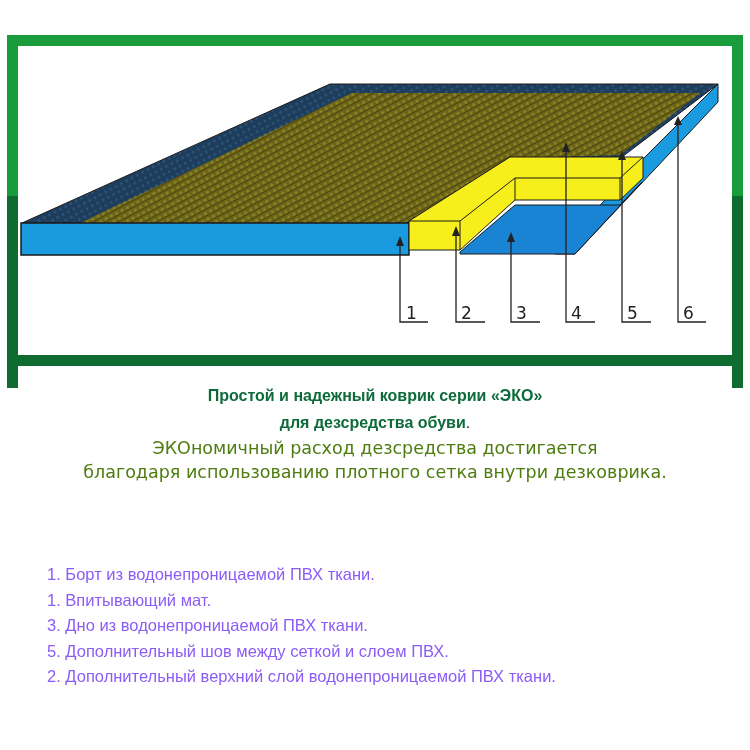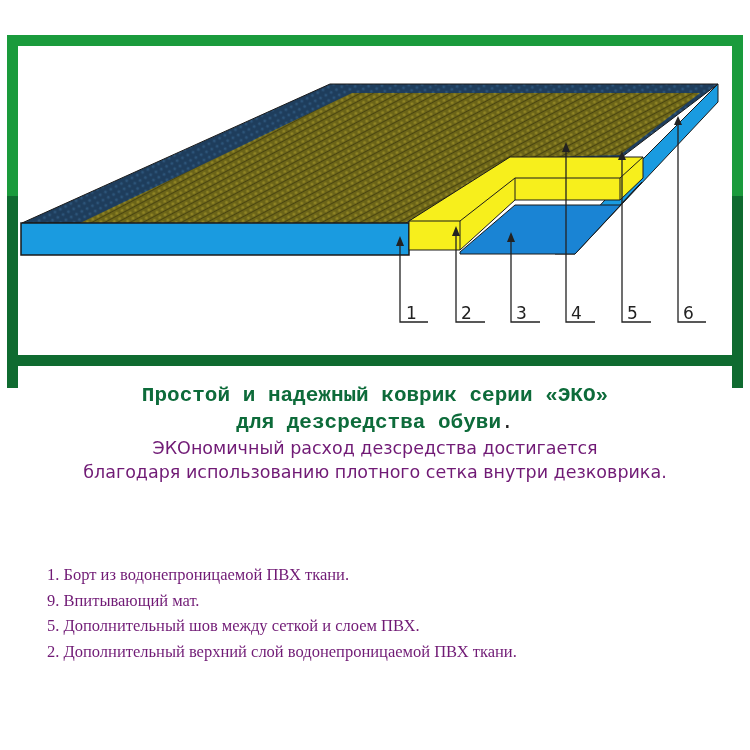--- a/index.html
+++ b/index.html
@@ -14,32 +14,32 @@
   }
   #diagram-frame::before {
     content: ""; position: absolute; right: -11px; top: 150px; width: 11px; height: 192px; background: #0f6b30;
   }
   svg.diagram { position: absolute; left: 0; top: 0; width: 750px; height: 375px; }
   .callout-label { font-family: "DejaVu Sans", sans-serif; font-size: 17px; fill: #222; }
   #title-block {
     position: absolute; left: 0; top: 382px; width: 750px; text-align: center;
   }
   .title-line {
-    font-family: Liberation Mono, monospace; font-weight: bold; color: #0d6b3a;
-    font-size: 21px; line-height: 27px;
+    font-family: Liberation Sans, sans-serif; font-weight: bold; color: #0d6b3a;
+    font-size: 16px; line-height: 27px;
   }
   .title-line .dot { color: #222; font-weight: normal; }
   .sub-line {
-    font-family: "DejaVu Sans", sans-serif; color: #701a75; font-size: 17.5px; line-height: 24px;
+    font-family: "DejaVu Sans", sans-serif; color: #4d7c0f; font-size: 17.5px; line-height: 24px;
   }
   #legend {
     position: absolute; left: 47px; top: 562px; margin: 0; padding: 0; list-style: none;
   }
   #legend li {
-    font-family: Liberation Serif, serif; color: #701a75; font-size: 16.5px; line-height: 25.5px; white-space: nowrap;
+    font-family: Liberation Sans, sans-serif; color: #8b5cf6; font-size: 16.5px; line-height: 25.5px; white-space: nowrap;
   }
 </style>
 </head>
 <body>
 
 <div id="diagram-frame"></div>
 
 <svg class="diagram" viewBox="0 0 750 375" xmlns="http://www.w3.org/2000/svg">
   <defs>
     <pattern id="mesh" width="6" height="6" patternUnits="userSpaceOnUse" patternTransform="rotate(-28)">
@@ -108,16 +108,17 @@
 
 <div id="title-block">
   <div class="title-line">Простой и надежный коврик серии «ЭКО»</div>
   <div class="title-line"><span>для дезсредства обуви</span><span class="dot">.</span></div>
   <div class="sub-line">ЭКОномичный расход дезсредства достигается</div>
   <div class="sub-line">благодаря использованию плотного сетка внутри дезковрика.</div>
 </div>
 
 <ul id="legend">
   <li>1. Борт из водонепроницаемой ПВХ ткани.</li>
-  <li>9. Впитывающий мат.</li>
+  <li>1. Впитывающий мат.</li>
+  <li>3. Дно из водонепроницаемой ПВХ ткани.</li>
   <li>5. Дополнительный шов между сеткой и слоем ПВХ.</li>
   <li>2. Дополнительный верхний слой водонепроницаемой ПВХ ткани.</li>
 </ul>
 
 </body></html>

